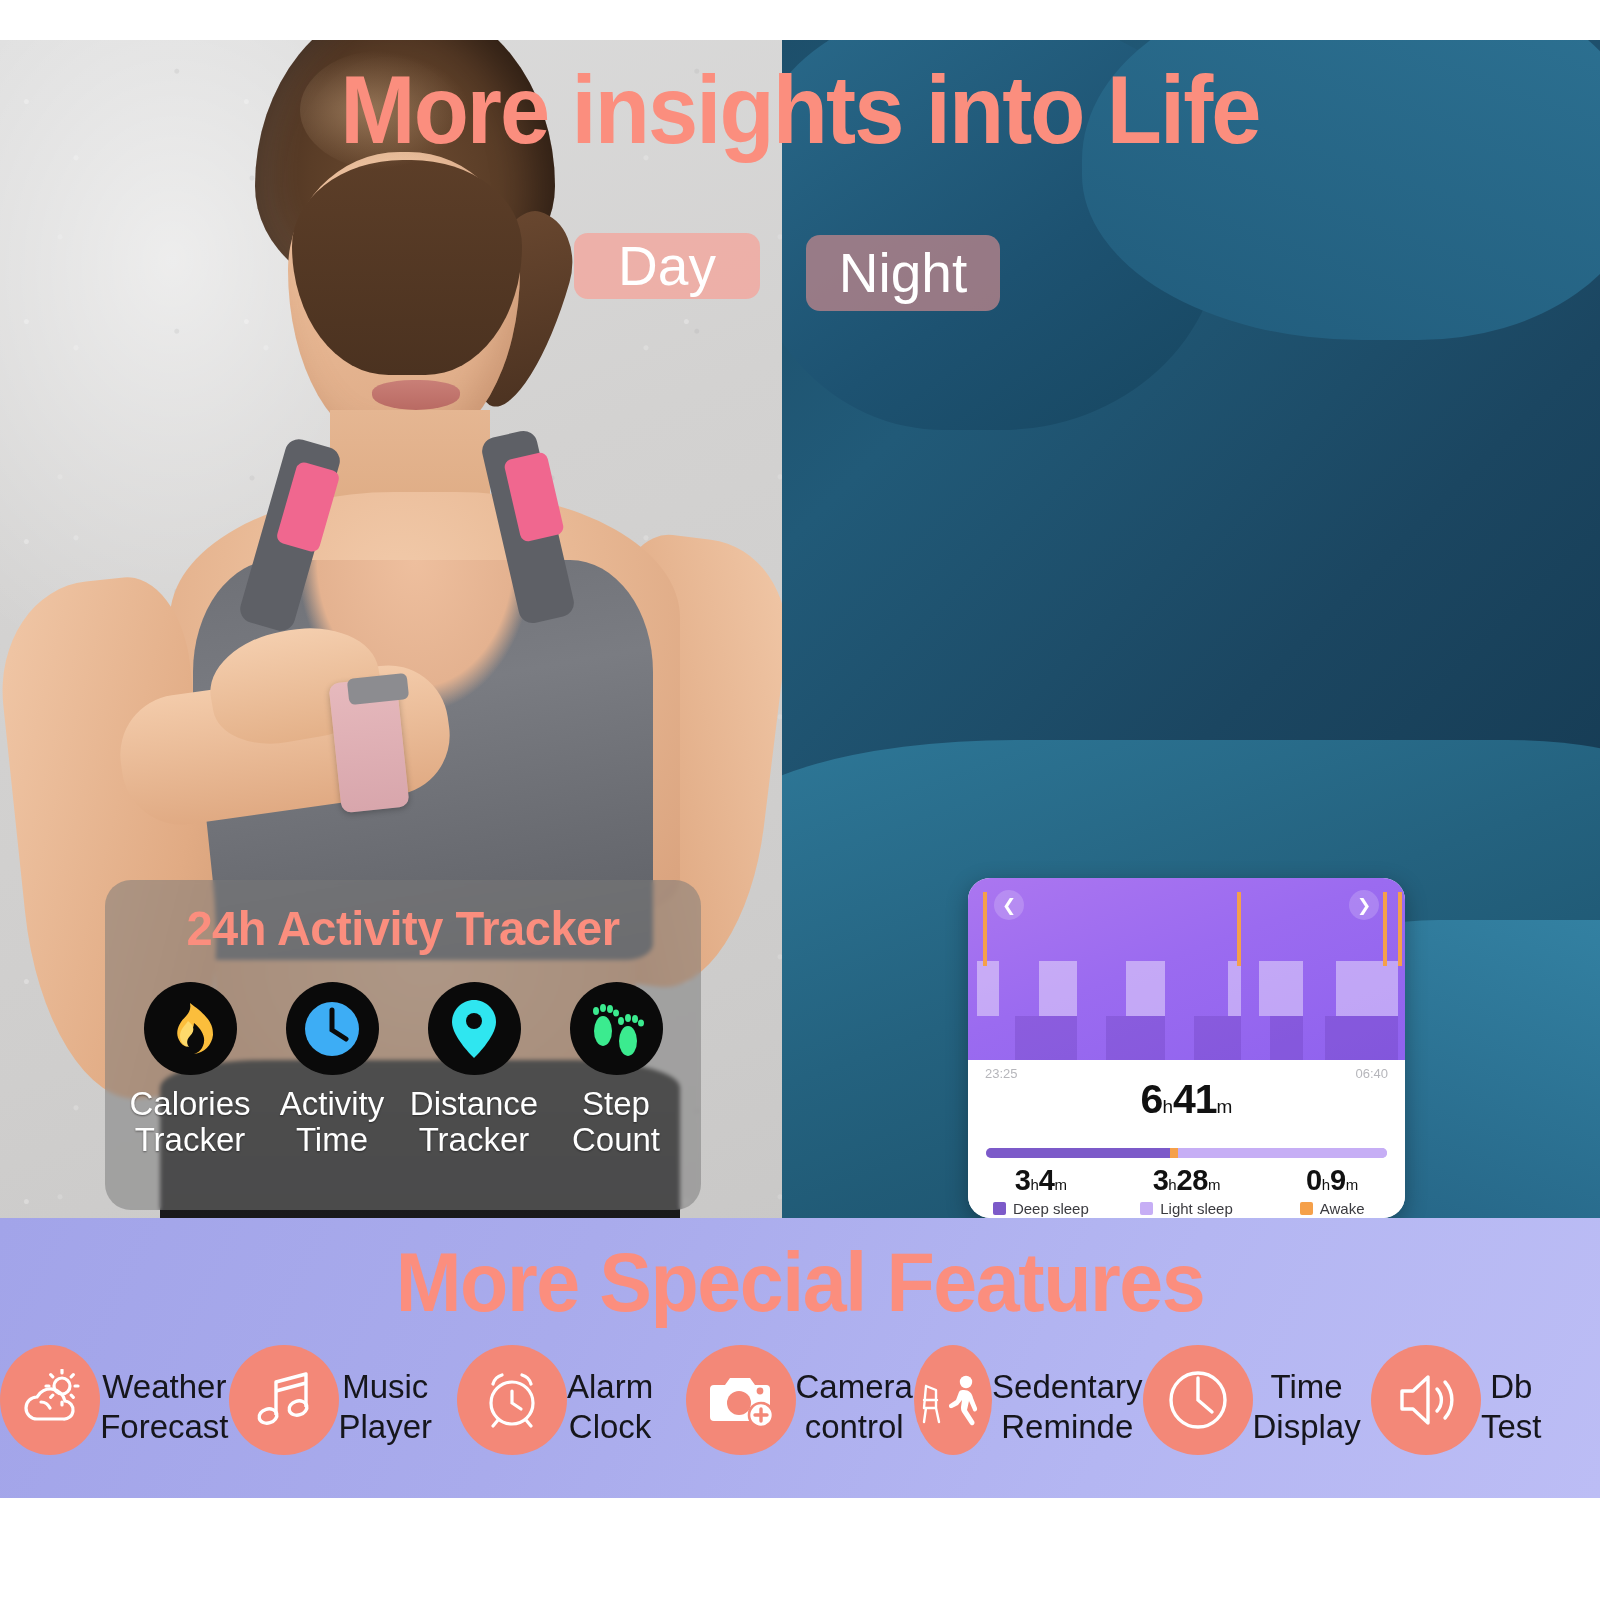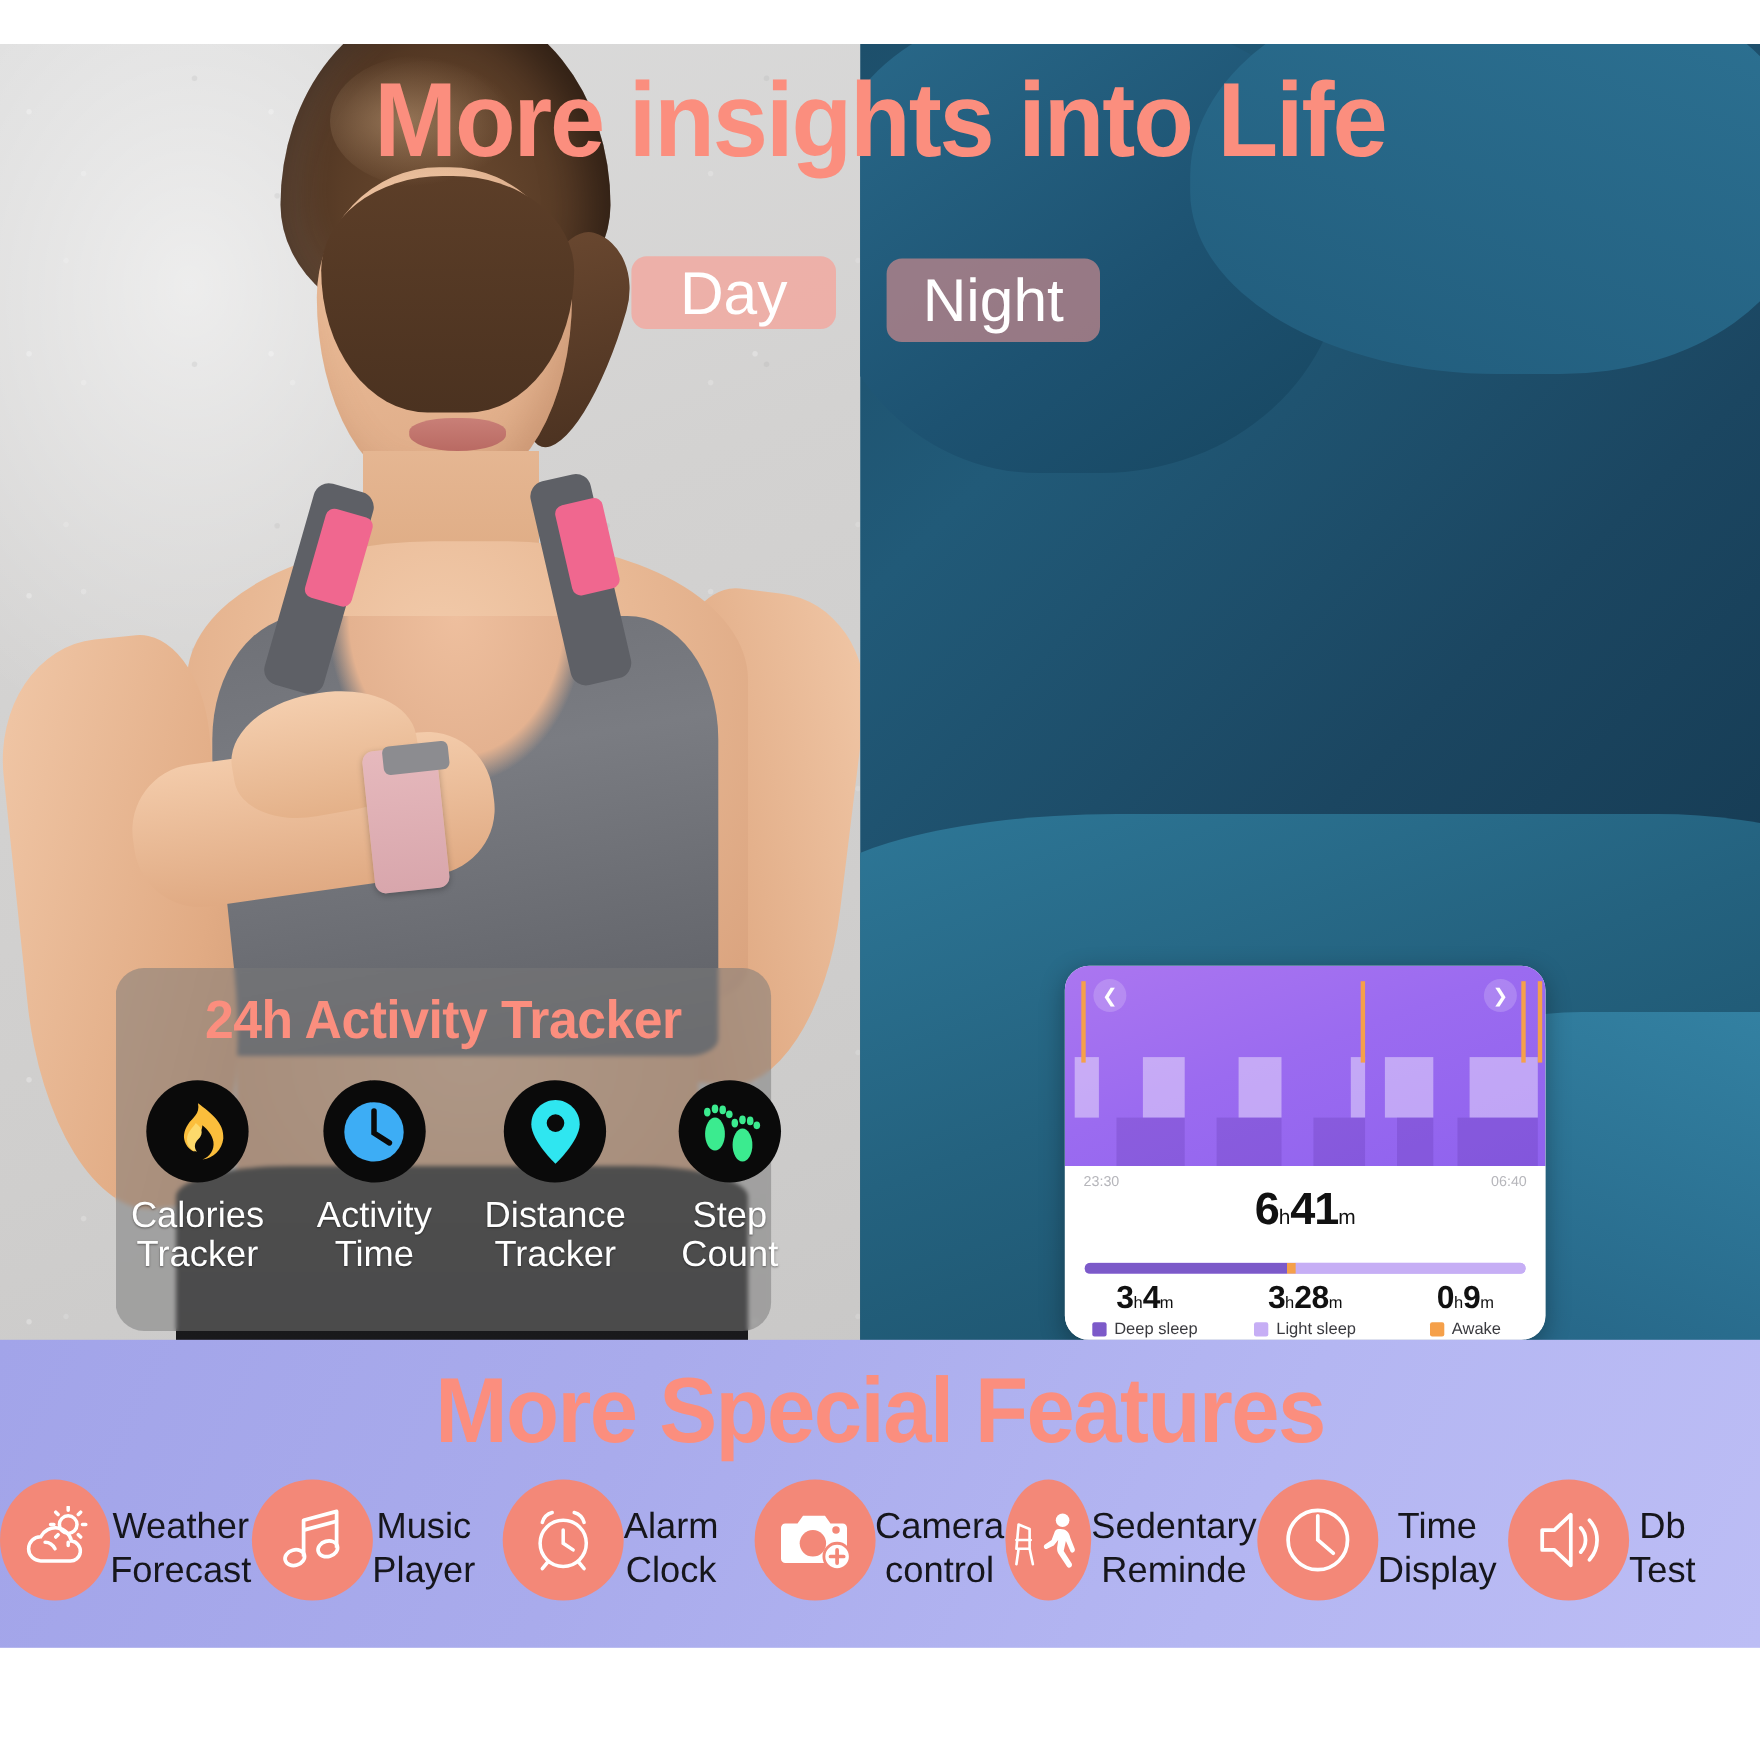--- a/index.html
+++ b/index.html
@@ -151,21 +151,21 @@
     position:absolute; left:105px; top:840px; width:596px; height:330px;
     background: rgba(120,120,120,.52);
     border-radius: 26px;
     backdrop-filter: blur(2px);
   }
   .activity-title {
     position:absolute; left:0; top:20px; width:100%; text-align:center;
     color:#FB8E7E; font-size:49px; font-weight:700; letter-spacing:-.5px;
     transform: scaleX(.96); white-space:nowrap;
   }
-  .act-row { position:absolute; left:14px; top:102px; width:568px; display:flex;gap:48px; }
+  .act-row { position:absolute; left:14px; top:102px; width:568px; display:flex; }
   .act-item { width:142px; display:flex; flex-direction:column; align-items:center; }
   .act-circle {
     width:93px; height:93px; border-radius:50%; background:#0a0a0a;
     display:flex; align-items:center; justify-content:center;
   }
   .act-label { margin-top:11px; color:#fff; font-size:33px; line-height:1.08; text-align:center;
     text-shadow:0 1px 2px rgba(0,0,0,.45); white-space:nowrap; }
 
   
   .sleep-card {
@@ -374,21 +374,21 @@
             <div class="bar deep" style="left: 302.258px; width: 32.775px; top: 93.84px; height: 44.16px; bottom: auto;"></div>
             <div class="bar deep" style="left: 356.883px; width: 72.8333px; top: 93.84px; height: 44.16px; bottom: auto;"></div>
             <div class="bar awake" style="left: 14.5667px; width: 4px; top: -30px; height: 74px; bottom: auto; background: rgb(245, 160, 74);"></div>
             <div class="bar awake" style="left: 269.483px; width: 4px; top: -30px; height: 74px; bottom: auto; background: rgb(245, 160, 74);"></div>
             <div class="bar awake" style="left: 415.15px; width: 4px; top: -30px; height: 74px; bottom: auto; background: rgb(245, 160, 74);"></div>
             <div class="bar awake" style="left: 429.717px; width: 4px; top: -30px; height: 74px; bottom: auto; background: rgb(245, 160, 74);"></div>
           </div>
       </div>
 
       <div class="sleep-body">
-        <div class="t-left">23:30</div>
+        <div class="t-left">23:25</div>
         <div class="t-right">06:40</div>
 
         <div class="total">
           <span class="num">6</span><span class="unit">h</span><span class="num">41</span><span class="unit">m</span>
         </div>
 
         <div class="progress">
           <div class="p-deep" id="p-deep" style="width: 46%;"></div>
           <div class="p-awake" id="p-awake" style="width: 2%;"></div>
           <div class="p-light" id="p-light" style="width: 52%;"></div>

